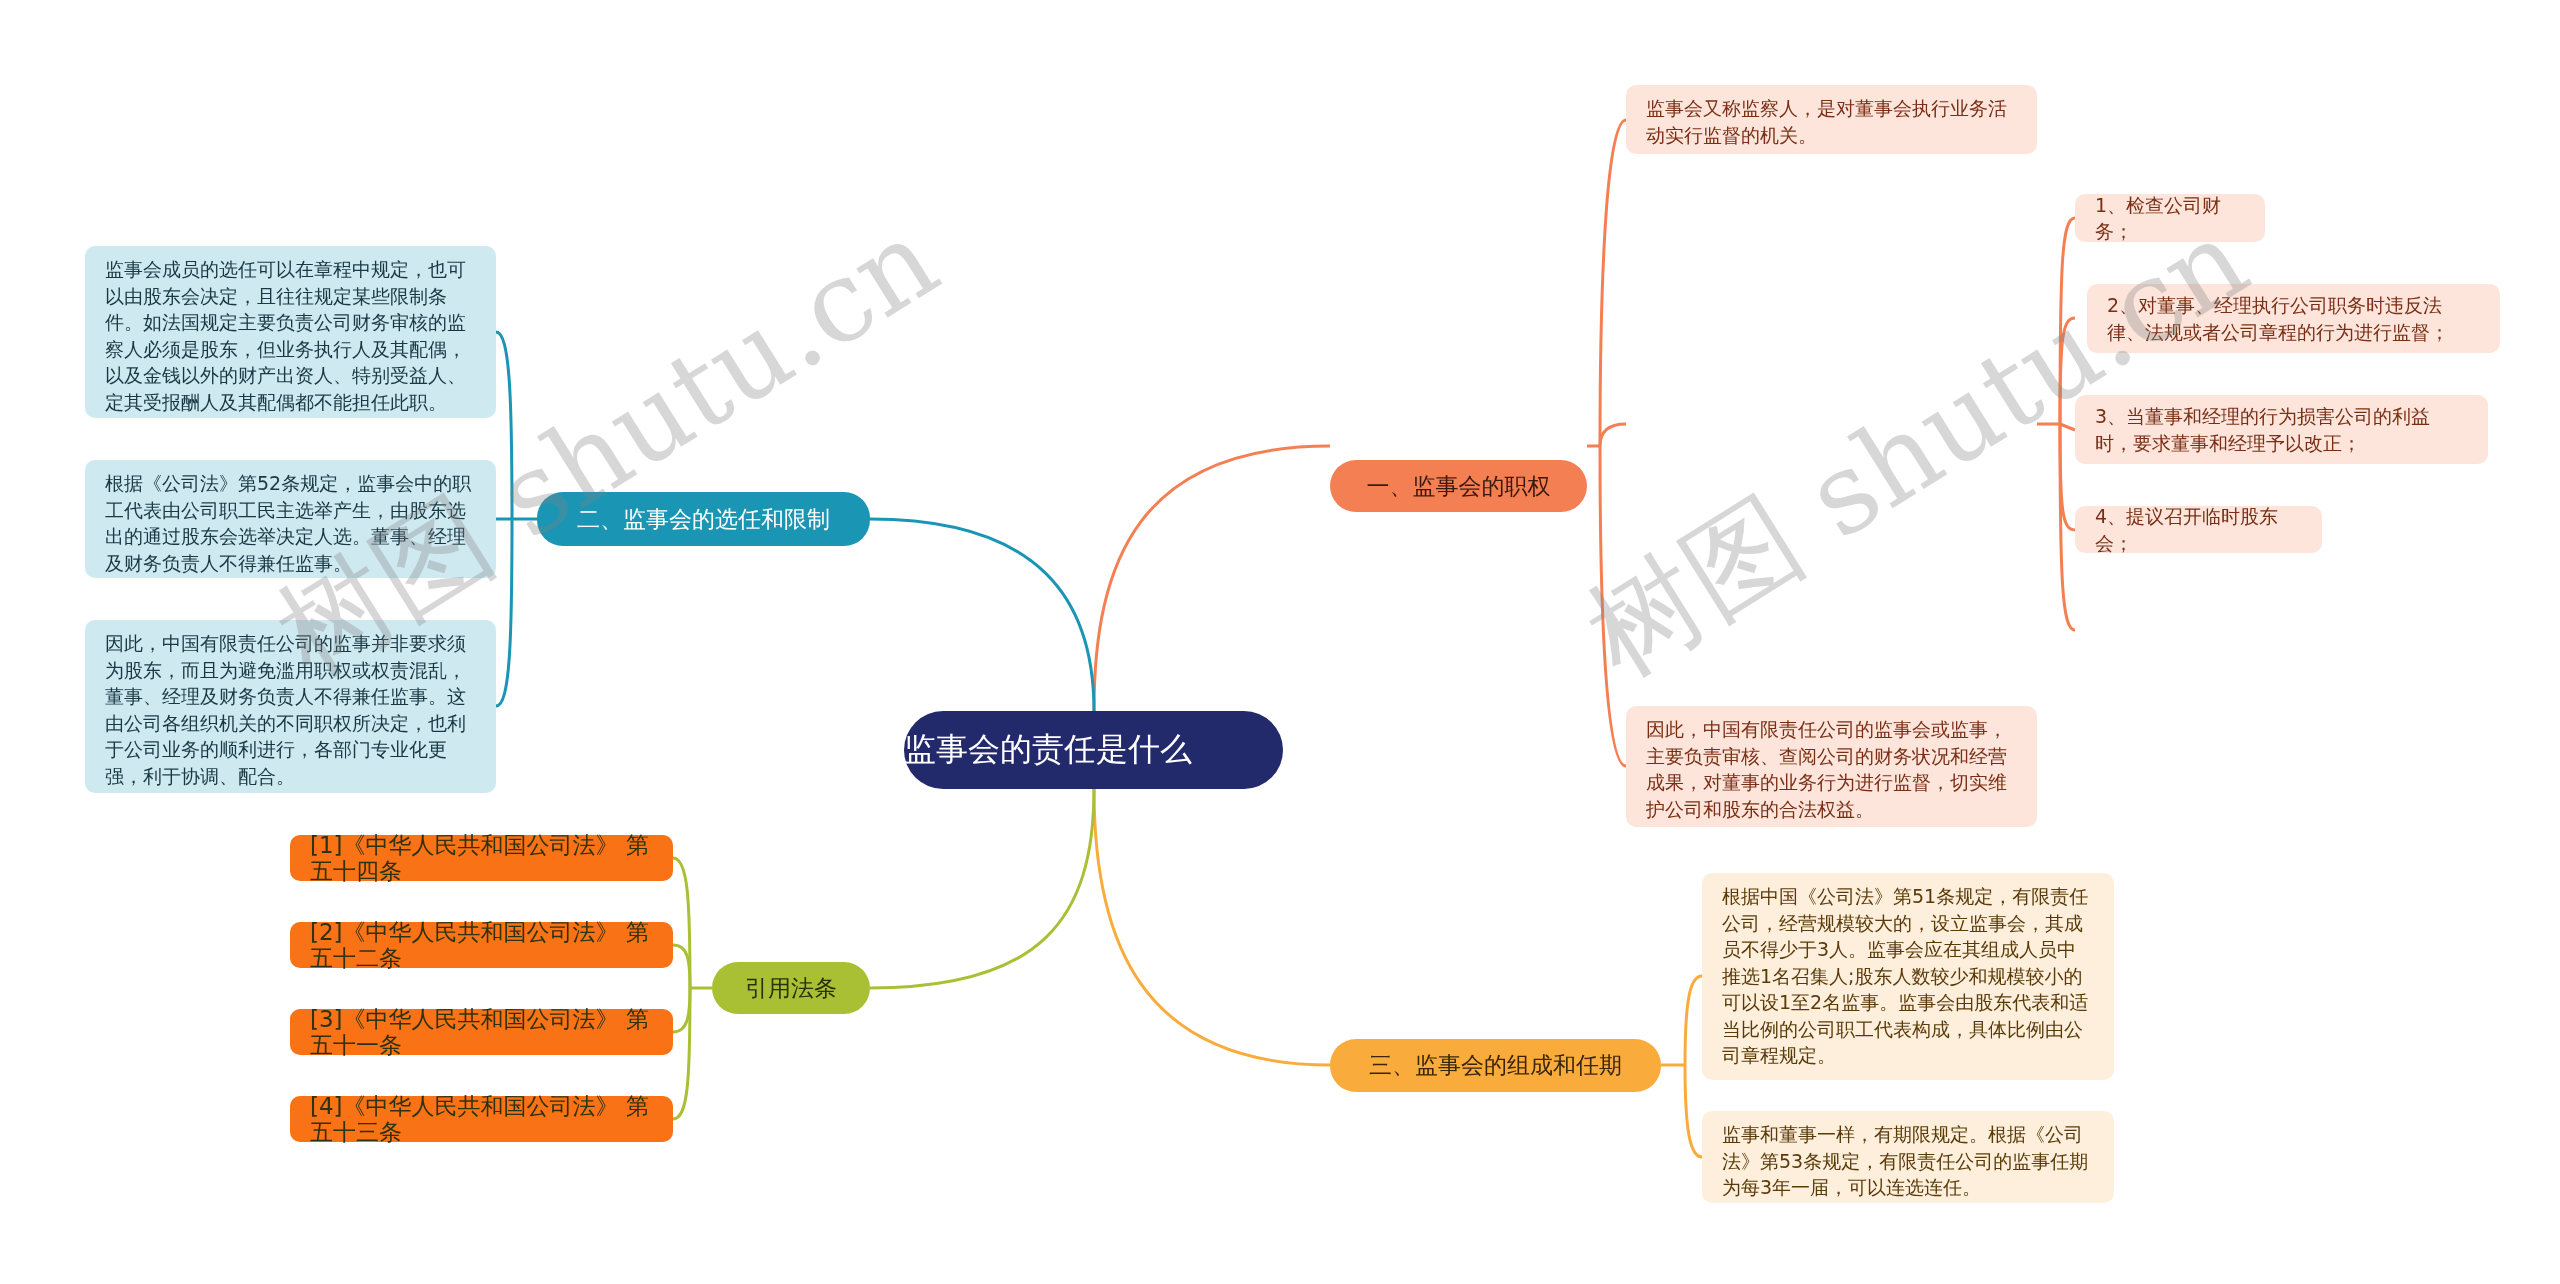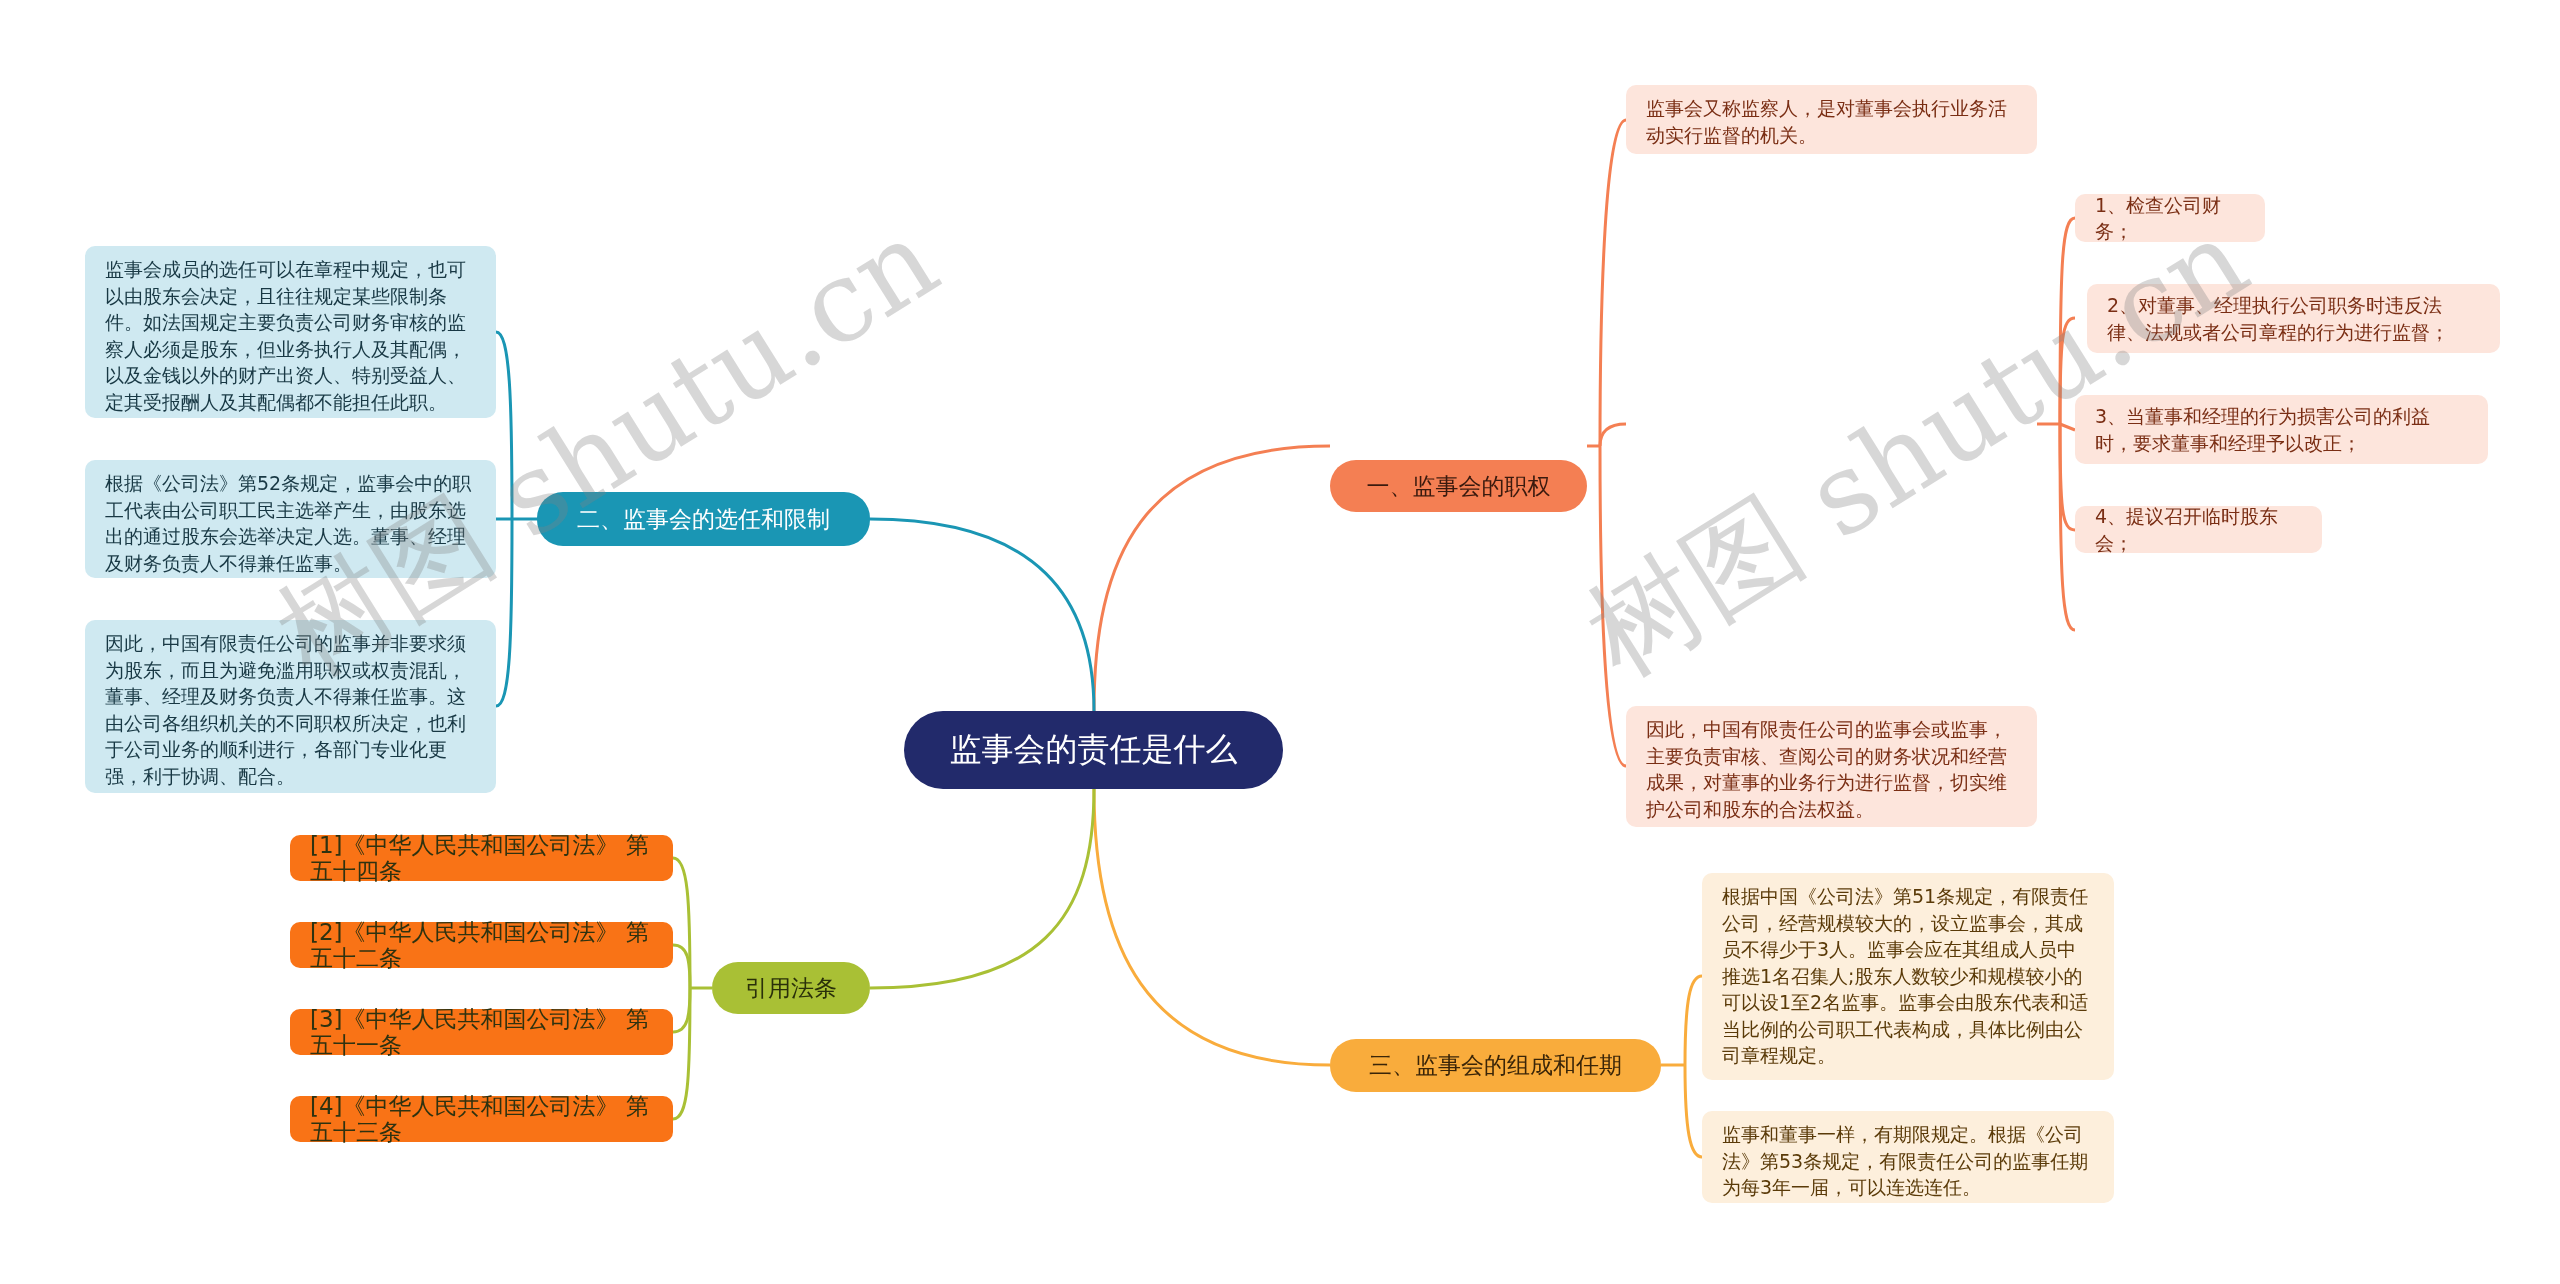--- a/index.html
+++ b/index.html
@@ -3,21 +3,21 @@
 <meta charset="utf-8">
 <style>
   html, body { margin:0; padding:0; background:#ffffff; }
   body { width:2560px; height:1284px; position:relative; overflow:hidden;
          font-family:"DejaVu Sans","Liberation Sans",sans-serif; }
   #canvas { position:absolute; left:0; top:0; width:2560px; height:1284px; }
   svg.links { position:absolute; left:0; top:0; width:2560px; height:1284px; pointer-events:none; }
   .node { position:absolute; box-sizing:border-box; }
   .center { left:904px; top:711px; width:379px; height:78px; border-radius:39px;
             background:#222a6b; color:#ffffff; font-size:32px;
-            display:flex; align-items:center; justify-content:center; }
+            display:flex; align-items:center; }
   .branch { border-radius:26px; display:flex; align-items:center; justify-content:center;
             font-size:23px; }
   .b1 { left:1330px; top:420px; width:257px; height:52px; background:#f47f53; color:#3a1a0e;margin-top:40px; }
   .b2 { left:537px; top:492px; width:333px; height:54px; background:#1a96b4; color:#ffffff; }
   .b3 { left:1330px; top:1039px; width:331px; height:53px; background:#f9ac3c; color:#3a2508; }
   .b4 { left:712px; top:962px; width:158px; height:52px; background:#a9c035; color:#2a300a; }
   .leaf { border-radius:10px; padding:10px 20px; font-size:19px; line-height:26.5px; }
   .leaf.or { background:#fde5dc; color:#7a2e14; }
   .leaf.tl { background:#cfe9f1; color:#183844; }
   .leaf.am { background:#fdefdc; color:#5a3a08; }

